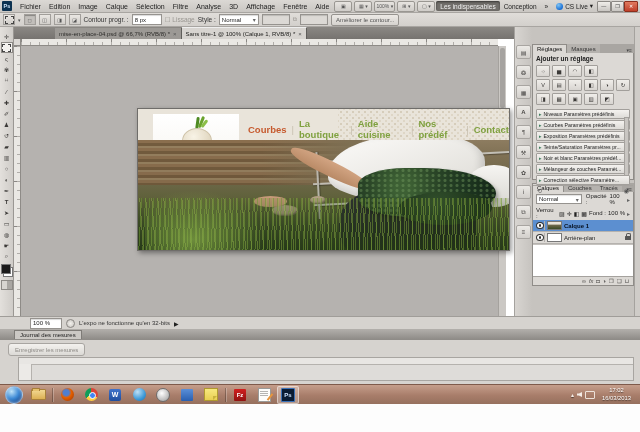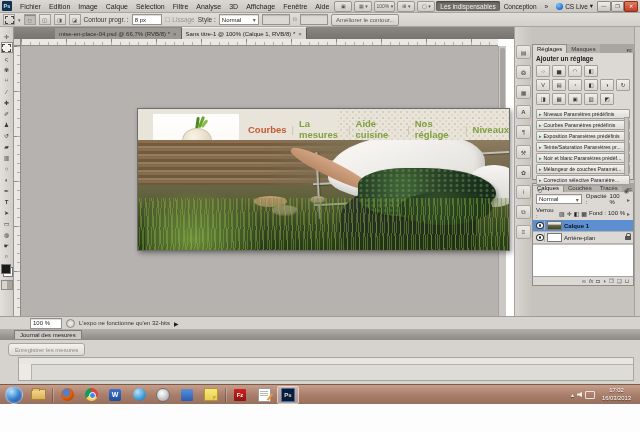--- a/index.html
+++ b/index.html
@@ -320,27 +320,27 @@
       </div>
       <div class="logo-line">
         <span class="logo-ferme">FERME</span><span class="logo-mar">MARAÎCHÈRE</span>
       </div>
       <div class="logo-tag">Les 4 saisons</div>
     </div>
 
     <div class="nav">
       <span class="nav-home">Courbes</span>
       <span class="sep">|</span>
-      <span class="nav-green">La mesures</span>
+      <span class="nav-green">La boutique</span>
       <span class="sep">|</span>
       <span class="nav-green">Aide cuisine</span>
       <span class="sep">|</span>
-      <span class="nav-green">Nos réglage</span>
+      <span class="nav-green">Nos prédéf</span>
       <span class="sep">|</span>
-      <span class="nav-green">Niveaux</span>
+      <span class="nav-green">Contact</span>
     </div>
 
     <div class="photo">
       <div class="wood"></div>
       <div class="fence">
         <div class="rail" style="top:14%"></div>
         <div class="rail" style="top:46%"></div>
         <div class="rail" style="top:78%"></div>
         <div class="post" style="left:2%"></div>
         <div class="post" style="left:62%"></div>

